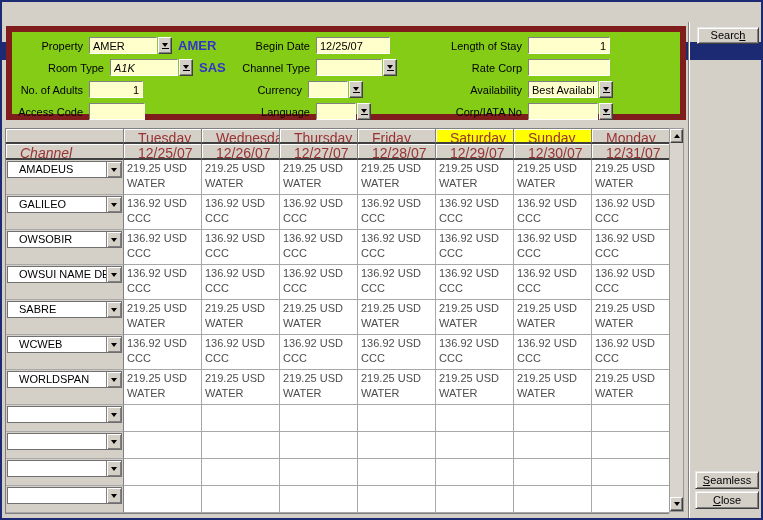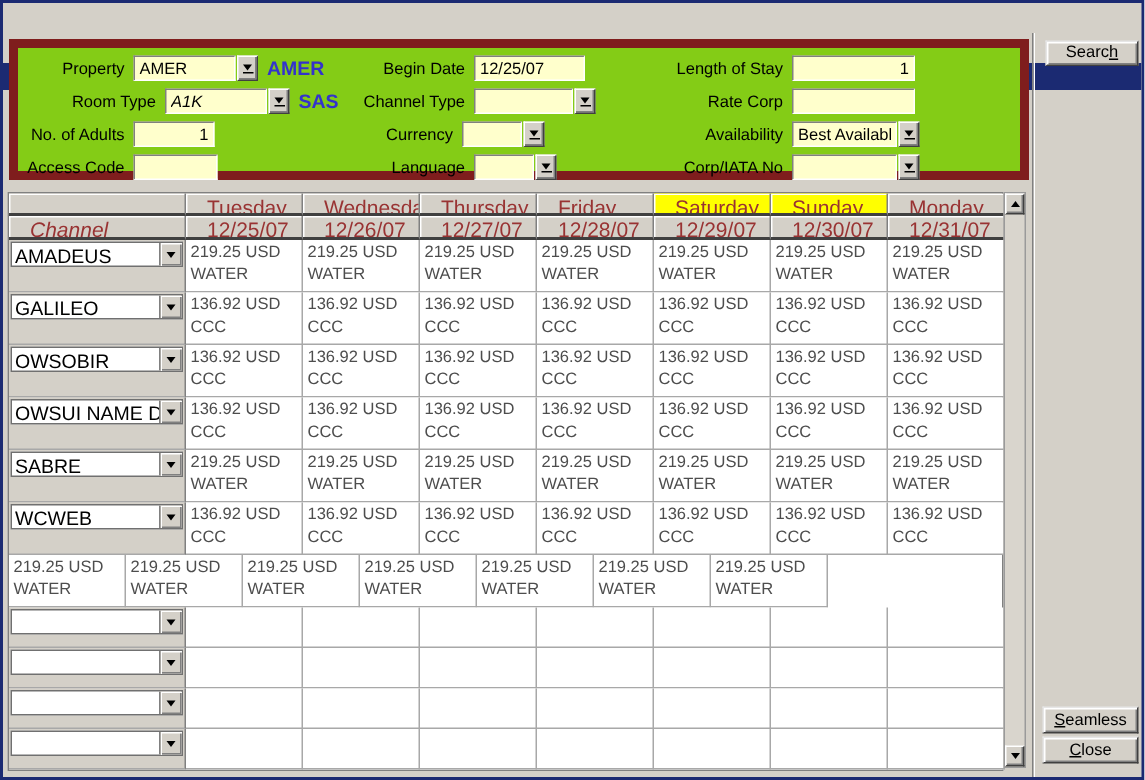--- a/index.html
+++ b/index.html
@@ -46,21 +46,21 @@
            box-shadow:inset 1px 1px 0 #ffffff; padding:1px 14px; white-space:nowrap; overflow:hidden; }
   .hcell.corner { width:118px;font-style:italic; }
   .hcell.hl { background:#ffff00; }
   .hrow.dayrow .hcell { height:15px; }
   .hrow.daterow .hcell { height:16px; }
   .grow { display:flex; height:35px; }
   .grow.empty { height:27px; }
   .chcell { width:118px; flex:none; background:#d4d0c8; border-right:1px solid #808080;
             border-bottom:1px solid #a8a8a8; padding:1px; }
   .gcombo { height:17px; background:#fff; border:1px solid #707070; display:flex; }
-  .gcombo-val { flex:1; font-size:13px; color:#000; padding:1px 2px; white-space:nowrap; overflow:hidden; }
+  .gcombo-val { flex:1; font-size:11px; color:#000; padding:1px 11px; white-space:nowrap; overflow:hidden; }
   .gcombo-btn { width:15px; flex:none; background:#d4d0c8; border-left:1px solid #808080;
                 box-shadow:inset 1px 1px 0 #fff, inset -1px -1px 0 #808080;
                 display:flex; align-items:center; justify-content:center; cursor:default; }
   .gcell { width:78px; flex:none; background:#fff; border-right:1px solid #a8a8a8;
            border-bottom:1px solid #a8a8a8; font-size:11px; color:#4d4d4d;
            padding:1px 3px; line-height:15px; overflow:hidden; }
 
   
   .vscroll { position:absolute; left:667px; top:126px; width:15px; height:384px;
              background:#d9d5cd; border:1px solid #9a9a9a; }
@@ -415,20 +415,28 @@
           <div class="gcell">
             <div>136.92 USD</div>
             <div>CCC</div>
           </div>
           <div class="gcell">
             <div>136.92 USD</div>
             <div>CCC</div>
           </div>
         </div>
         <div class="grow">
+          <div class="chcell">
+            <div class="gcombo">
+              <span class="gcombo-val">WORLDSPAN</span>
+              <span class="gcombo-btn">
+                <i class="tri-down"></i>
+              </span>
+            </div>
+          </div>
           <div class="gcell">
             <div>219.25 USD</div>
             <div>WATER</div>
           </div>
           <div class="gcell">
             <div>219.25 USD</div>
             <div>WATER</div>
           </div>
           <div class="gcell">
             <div>219.25 USD</div>

